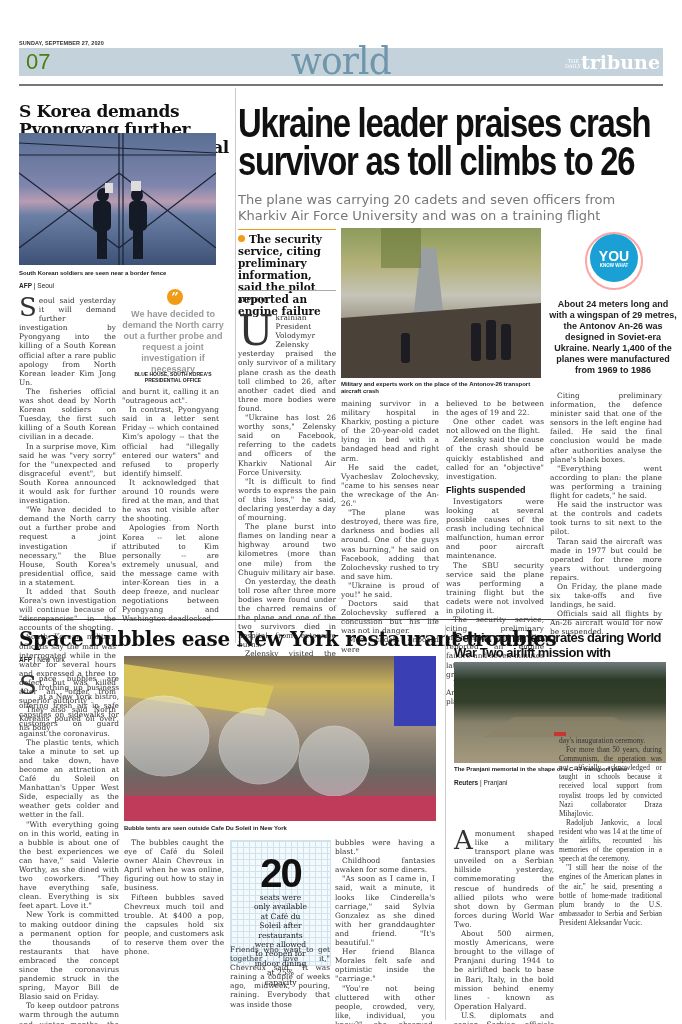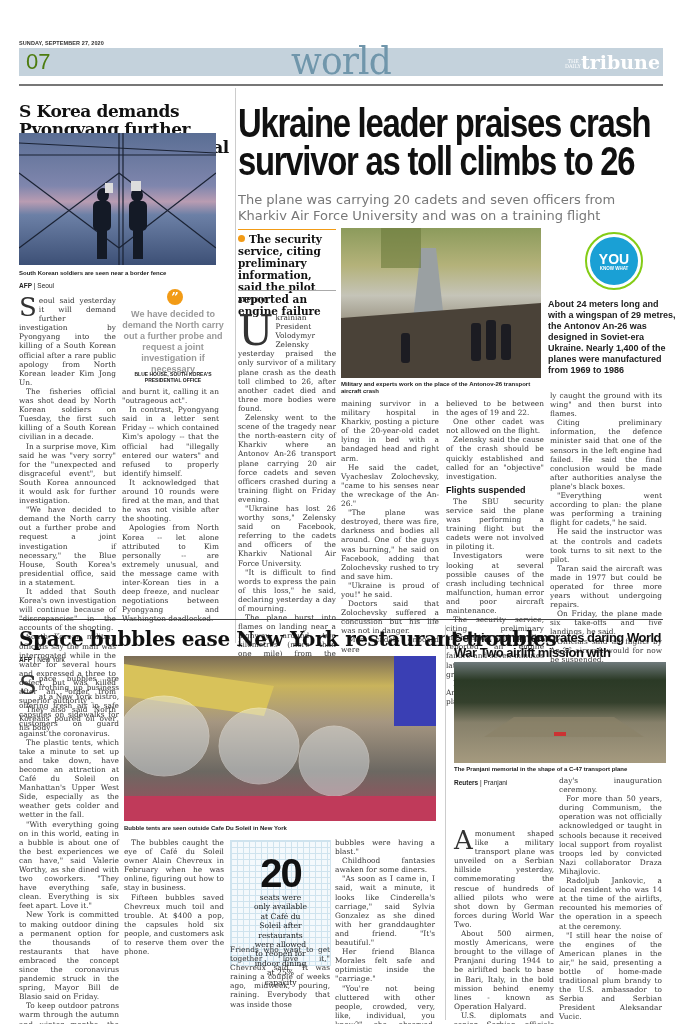--- a/index.html
+++ b/index.html
@@ -23,25 +23,25 @@
 .by{font:6.5px "Liberation Sans",sans-serif;color:#222;}
 .by b{font-weight:bold;}
 .drop{float:left;font-size:26px;line-height:20px;margin-right:2px;margin-top:1px;font-family:"DejaVu Serif",serif;}
 .photo{overflow:hidden;}
 .quote-mark{width:16px;height:16px;border-radius:50%;background:#f29b16;color:#fff;font:bold 13px "DejaVu Serif",serif;text-align:center;line-height:18px;}
 .pq{font:bold 9px/11px "Liberation Sans",sans-serif;color:#999;text-align:center;}
 .pqsrc{font:bold 5px/6px "Liberation Sans",sans-serif;color:#222;text-align:center;}
 .sub{font:bold 9px "Liberation Sans",sans-serif;color:#111;}
 .bullet{font:bold 10.5px/12px "DejaVu Serif",serif;color:#111;}
 .dot{display:inline-block;width:7px;height:7px;border-radius:50%;background:#f29b16;margin-right:4px;vertical-align:1px;}
-.you{width:58px;height:58px;border-radius:50%;border:2px solid #84cc16;display:flex;align-items:center;justify-content:center;}
+.you{width:58px;height:58px;border-radius:50%;border:2px solid #fca5a5;display:flex;justify-content:center;}
 .you-in{width:48px;height:48px;border-radius:50%;background:#1aa0d5;color:#fff;text-align:center;display:flex;flex-direction:column;justify-content:center;}
 .you-in b{font:bold 14px "Liberation Sans",sans-serif;line-height:14px;}
 .you-in span{font:bold 4.5px "Liberation Sans",sans-serif;}
-.fact{font:bold 9px/11px "Liberation Sans",sans-serif;color:#222;}
+.fact{font:bold 9px/11px "Liberation Sans",sans-serif;color:#222;text-align:center;}
 .grid{background-color:#f4f9fc;background-image:linear-gradient(#cfe3ee 1px,transparent 1px),linear-gradient(90deg,#cfe3ee 1px,transparent 1px);background-size:6px 6px;border:1px solid #cfe3ee;}
 .bignum{font:bold 40px "Liberation Sans",sans-serif;text-align:center;color:#111;letter-spacing:-2px;line-height:40px;}
 .gtext{font:7.6px/9.4px "DejaVu Serif",serif;text-align:center;color:#222;}
 </style>
 </head>
 <body>
 
 <div class="abs date">SUNDAY, SEPTEMBER 27, 2020</div>
 <div class="abs band"></div>
 <div class="abs pagenum">07</div>
@@ -125,47 +125,45 @@
 <div class="abs you" style="left:585px;top:232px;">
   <div class="you-in">
       <b>YOU</b>
       <span>KNOW WHAT</span>
     </div>
 </div>
 <div class="abs fact" style="left:548px;top:299px;width:130px;">About 24 meters long and with a wingspan of 29 metres, the Antonov An-26 was designed in Soviet-era Ukraine. Nearly 1,400 of the planes were manufactured from 1969 to 1986</div>
 
 <div class="abs body" style="left:238px;top:313px;width:98px;">
   <p class="noi"><span class="drop" style="font-size:42px;line-height:34px;">U</span><span>krainian President Volodymyr Zelensky yesterday praised the only survivor of a military plane crash as the death toll climbed to 26, after another cadet died and three more bodies were found.</span></p>
-  <p>Zelensky went to the scene of the tragedy near the north-eastern city of Kharkiv where an Antonov An-26 transport plane carrying 20 air force cadets and seven officers crashed during a training flight on Friday evening.</p>
   <p>"Ukraine has lost 26 worthy sons," Zelensky said on Facebook, referring to the cadets and officers of the Kharkiv National Air Force University.</p>
   <p>"It is difficult to find words to express the pain of this loss," he said, declaring yesterday a day of mourning.</p>
   <p>The plane burst into flames on landing near a highway around two kilometres (more than one mile) from the Chuguiv military air base.</p>
   <p>On yesterday, the death toll rose after three more bodies were found under the charred remains of the plane and one of the two survivors died in hospital from extensive burns.</p>
   <p>Zelensky visited the only re-</p>
 </div>
 <div class="abs body" style="left:341px;top:399px;width:98px;">
   <p class="noi">maining survivor in a military hospital in Kharkiv, posting a picture of the 20-year-old cadet lying in bed with a bandaged head and right arm.</p>
   <p>He said the cadet, Vyacheslav Zolochevsky, "came to his senses near the wreckage of the An-26."</p>
   <p>"The plane was destroyed, there was fire, darkness and bodies all around. One of the guys was burning," he said on Facebook, adding that Zolochevsky rushed to try and save him.</p>
   <p>"Ukraine is proud of you!" he said.</p>
   <p>Doctors said that Zolochevsky suffered a concussion but his life was not in danger.</p>
   <p>Most cadets onboard were</p>
 </div>
 <div class="abs body" style="left:446px;top:399px;width:98px;">
   <p class="noi">believed to be between the ages of 19 and 22.</p>
   <p>One other cadet was not allowed on the flight.</p>
   <p>Zelensky said the cause of the crash should be quickly established and called for an "objective" investigation.</p>
   <div class="sub" style="margin:4px 0 2px;">Flights suspended</div>
+  <p>Investigators were looking at several possible causes of the crash including technical malfunction, human error and poor aircraft maintenance.</p>
   <p>The SBU security service said the plane was performing a training flight but the cadets were not involved in piloting it.</p>
-  <p>Investigators were looking at several possible causes of the crash including technical malfunction, human error and poor aircraft maintenance.</p>
   <p>The security service, citing preliminary information, said the pilot reported an engine failure and seven minutes later the plane hit the ground.</p>
   <p>Defence Minister Andriy Taran said "the plane like-</p>
 </div>
 <div class="abs body" style="left:550px;top:391px;width:112px;">
-  <p class="noi">ly caught the ground with its wing" and then burst into flames.</p>
   <p>Citing preliminary information, the defence minister said that one of the sensors in the left engine had failed. He said the final conclusion would be made after authorities analyse the plane's black boxes.</p>
   <p>"Everything went according to plan: the plane was performing a training flight for cadets," he said.</p>
   <p>He said the instructor was at the controls and cadets took turns to sit next to the pilot.</p>
   <p>Taran said the aircraft was made in 1977 but could be operated for three more years without undergoing repairs.</p>
   <p>On Friday, the plane made six take-offs and five landings, he said.</p>
   <p>Officials said all flights by An-26 aircraft would for now be suspended.</p>
 </div>
 
 <div class="abs rule rule2" style="top:619px;"></div>
 
@@ -186,21 +184,21 @@
 <div class="abs cap" style="left:124px;top:825px;">Bubble tents are seen outside Cafe Du Soleil in New York</div>
 
 <div class="abs body" style="left:19px;top:674px;width:100px;">
   <p class="noi"><span class="drop">S</span><span>pace bubbles are frothing up business at a New York bistro, offering fresh air in safe capsules on sidewalks for customers on guard against the coronavirus.</span></p>
   <p>The plastic tents, which take a minute to set up and take down, have become an attraction at Café du Soleil on Manhattan's Upper West Side, especially as the weather gets colder and wetter in the fall.</p>
   <p>"With everything going on in this world, eating in a bubble is about one of the best experiences we can have," said Valerie Worthy, as she dined with two coworkers. "They have everything safe, clean. Everything is six feet apart. Love it."</p>
   <p>New York is committed to making outdoor dining a permanent option for the thousands of restaurants that have embraced the concept since the coronavirus pandemic struck in the spring, Mayor Bill de Blasio said on Friday.</p>
   <p>To keep outdoor patrons warm through the autumn and winter months, the city will allow restaurants to use certain heaters and enclosed tents. Restaurants can also reopen for indoor dining at 25% capacity on Wednesday.</p>
 </div>
 <div class="abs body" style="left:124px;top:838px;width:100px;">
-  <p>The bubbles caught the eye of Café du Soleil owner Alain Chevreux in February when he was online, figuring out how to stay in business.</p>
+  <p>The bubbles caught the eye of Café du Soleil owner Alain Chevreux in April when he was online, figuring out how to stay in business.</p>
   <p>Fifteen bubbles saved Chevreux much toil and trouble. At $400 a pop, the capsules hold six people, and customers ask to reserve them over the phone.</p>
 
 </div>
 <div class="abs grid" style="left:230px;top:840px;width:101px;height:126px;">
   <div class="bignum" style="margin-top:12px;">20</div>
   <div class="gtext" style="padding:0 20px;">seats were only available at Café du Soleil after restaurants were allowed to reopen for indoor dining at 25% capacity</div>
 </div>
 <div class="abs body" style="left:230px;top:945px;width:100px;">
   <p class="noi">Friends who want to get together love it," Chevreux said. "It was raining a couple of weeks ago, midweek, pouring, raining. Everybody that was inside those</p>
 </div>
@@ -220,18 +218,18 @@
     <rect x="100" y="70" width="12" height="4" fill="#c33"></rect>
   </svg>
 </div>
 <div class="abs cap" style="left:454px;top:766px;">The Pranjani memorial in the shape of a C-47 transport plane</div>
 <div class="abs by" style="left:454px;top:779px;"><b>Reuters</b> | <span>Pranjani</span></div>
 <div class="abs body" style="left:454px;top:829px;width:100px;">
   <p class="noi"><span class="drop">A</span><span>monument shaped like a military transport plane was unveiled on a Serbian hillside yesterday, commemorating the rescue of hundreds of allied pilots who were shot down by German forces during World War Two.</span></p>
   <p>About 500 airmen, mostly Americans, were brought to the village of Pranjani during 1944 to be airlifted back to base in Bari, Italy, in the bold mission behind enemy lines - known as Operation Halyard.</p>
   <p>U.S. diplomats and senior Serbian officials raised their countries' flags at the site in central Serbia during yester-</p>
 </div>
-<div class="abs body" style="left:559px;top:776px;width:103px;">
+<div class="abs body" style="left:559px;top:736px;width:103px;font-family:Liberation Serif, serif;">
   <p class="noi">day's inauguration ceremony.</p>
   <p>For more than 50 years, during Communism, the operation was not officially acknowledged or taught in schools because it received local support from royalist troops led by convicted Nazi collaborator Draza Mihajlovic.</p>
   <p>Radoljub Jankovic, a local resident who was 14 at the time of the airlifts, recounted his memories of the operation in a speech at the ceremony.</p>
   <p>"I still hear the noise of the engines of the American planes in the air," he said, presenting a bottle of home-made traditional plum brandy to the U.S. ambassador to Serbia and Serbian President Aleksandar Vucic.</p>
 </div>
 
 </body></html>

